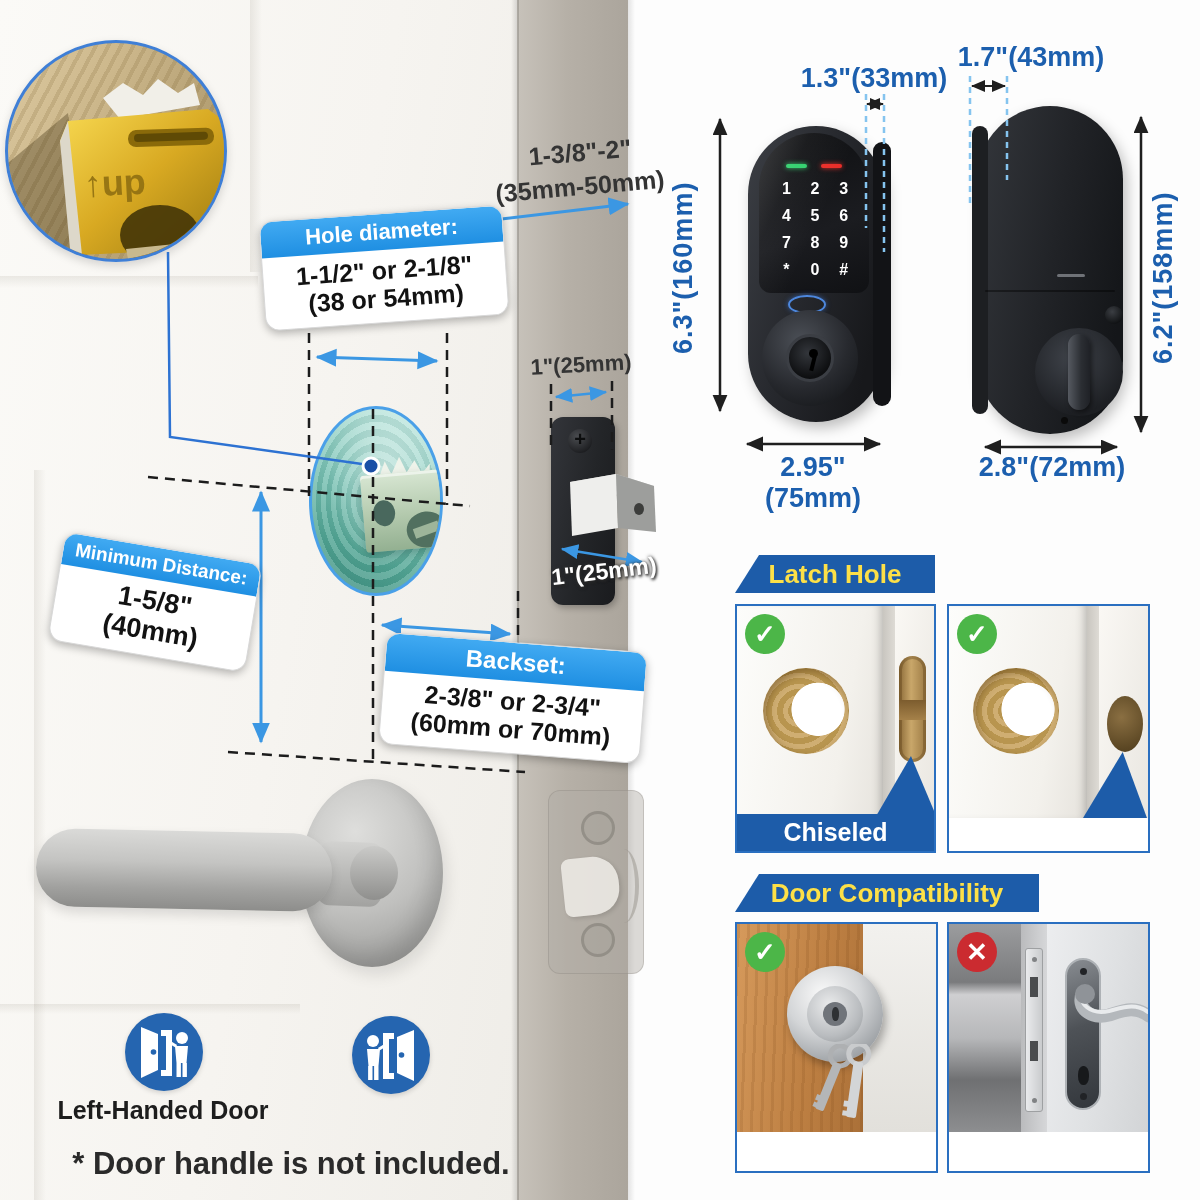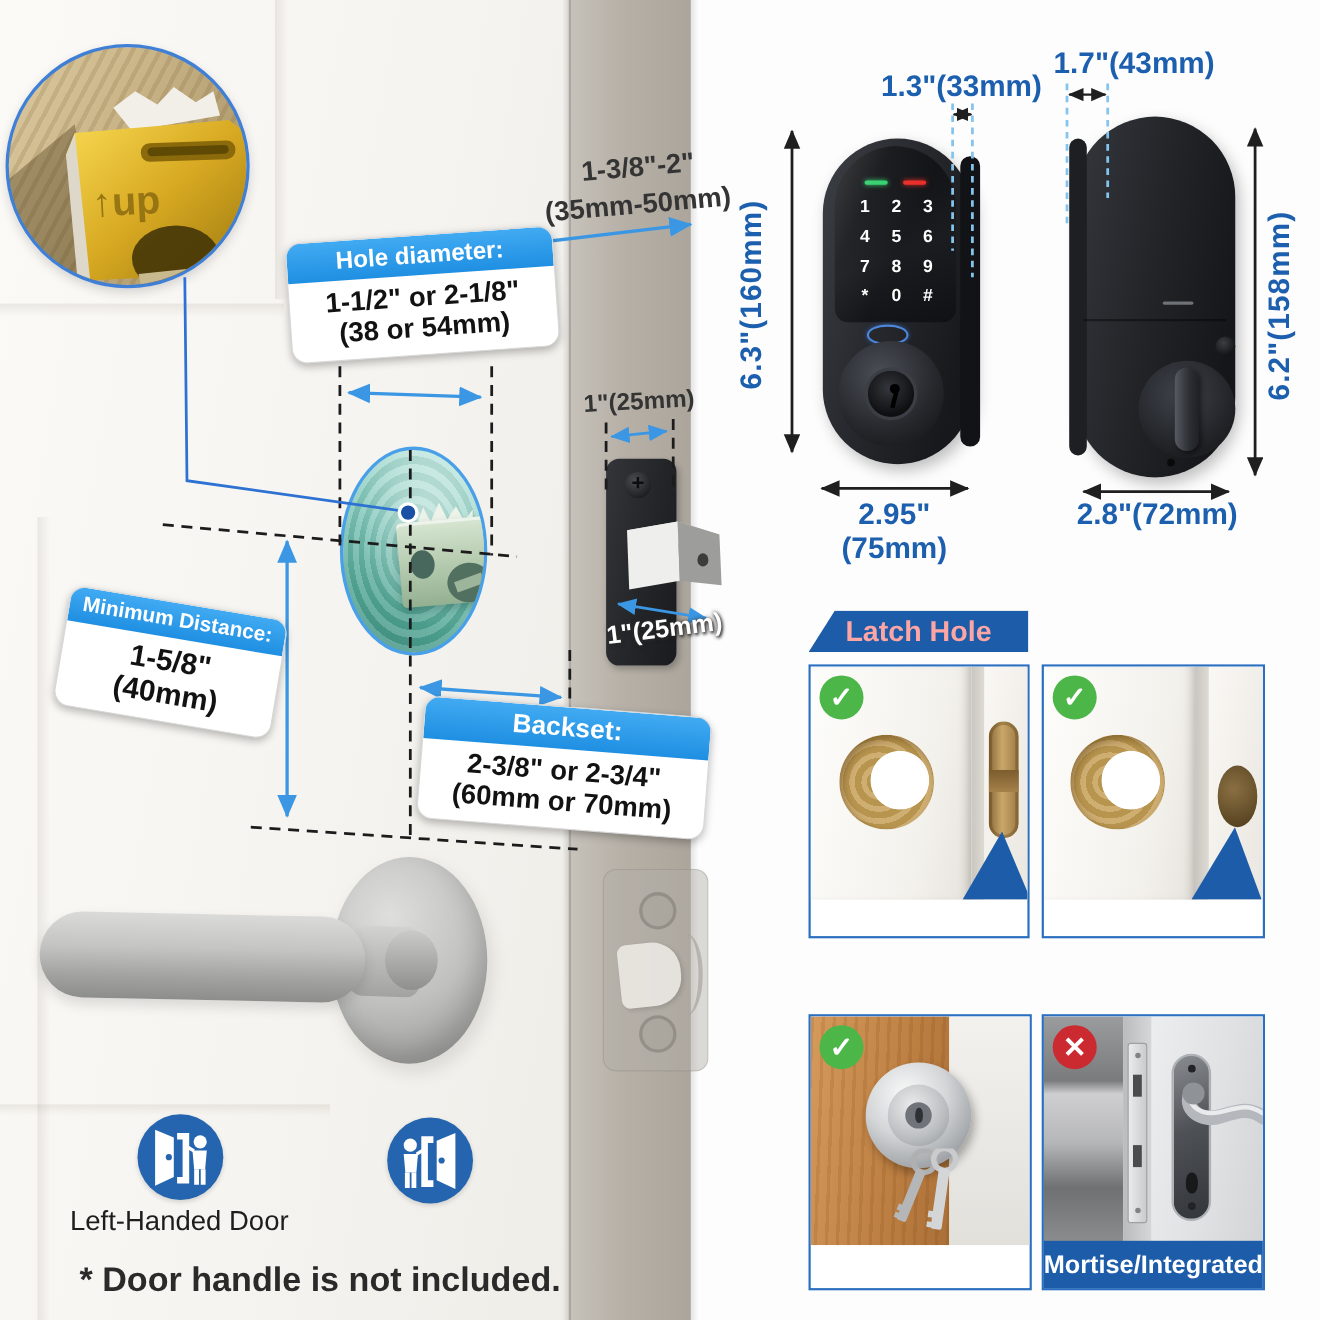--- a/index.html
+++ b/index.html
@@ -134,21 +134,21 @@
   .seam-line{position:absolute;left:8px;right:8px;top:184px;height:2px;background:rgba(0,0,0,.4);border-radius:1px;}
   .thumbturn{position:absolute;left:58px;top:222px;width:88px;height:88px;border-radius:50%;
     background:radial-gradient(circle at 42% 34%,#3f434a,#1d1f23 72%);}
   .tt-bar{position:absolute;left:33px;top:6px;width:22px;height:76px;border-radius:11px;
     background:linear-gradient(90deg,#565a61,#2b2e33 60%,#1f2126);box-shadow:2px 2px 5px rgba(0,0,0,.5);}
   .rear-btn{position:absolute;left:128px;top:200px;width:18px;height:18px;border-radius:50%;
     background:radial-gradient(circle at 40% 32%,#3b3e43,#101214 75%);}
   .rear-hole{position:absolute;left:84px;top:311px;width:7px;height:7px;border-radius:50%;background:#0a0a0a;}
 
   
-  .banner{position:absolute;background:#1d5ca9;color:#fca5a5;font-weight:bold;font-size:26px;
+  .banner{position:absolute;background:#1d5ca9;color:#fde047;font-weight:bold;font-size:26px;
     display:flex;align-items:center;justify-content:center;z-index:2;
     clip-path:polygon(24px 0,100% 0,100% 100%,0 100%);}
   .pcard{position:absolute;border:2px solid #2a6fc0;background:#fff;z-index:2;box-sizing:border-box;}
   .pbar{position:absolute;left:0;right:0;bottom:0;background:#1d5ca9;color:#fff;font-weight:bold;
     display:flex;align-items:center;justify-content:center;z-index:3;}
   .badge{position:absolute;left:8px;top:8px;width:40px;height:40px;border-radius:50%;z-index:4;
     display:flex;align-items:center;justify-content:center;color:#fff;font-size:26px;font-weight:bold;}
   .badge.ok{background:#4cb648;}
   .badge.no{background:#cb2b30;}
   .photo{position:absolute;left:0;top:0;right:0;overflow:hidden;}
@@ -199,21 +199,21 @@
   .d-face{position:absolute;top:0;height:100%;right:0;
     background:linear-gradient(100deg,#ecedef 0%,#dfe1e3 55%,#d2d4d6 100%);}
   .h-plate{position:absolute;border-radius:18px;border:2px solid #aeb2b6;box-sizing:border-box;
     background:linear-gradient(160deg,#888c91 0%,#4e5257 45%,#33373c 100%);}
   .h-screw{position:absolute;left:13px;width:7px;height:7px;border-radius:50%;background:#212326;}
   .h-kh{position:absolute;left:11px;top:106px;width:11px;height:19px;border-radius:45%;background:#17191b;}
 
   
   .hand-icon{position:absolute;width:78px;height:78px;border-radius:50%;background:#2565b0;z-index:2;
     box-shadow:0 2px 5px rgba(0,0,0,.15);}
-  .hand-label{position:absolute;color:#1d1d1d;font-weight:normal;font-size:25px;text-align:center;z-index:2;}
+  .hand-label{position:absolute;color:#1d1d1d;font-weight:bold;font-size:25px;text-align:center;z-index:2;}
   .note{position:absolute;color:#2a2a2a;font-weight:bold;font-size:31px;z-index:2;}
 
   svg{display:block;}
   .overlay{position:absolute;left:0;top:0;z-index:5;pointer-events:none;}
 </style>
 </head>
 <body>
 
 <div class="canvas">
 
@@ -416,34 +416,36 @@
       <div class="lh-panel" style="width:146px;"></div>
       <div class="lh-gap" style="left:146px;"></div>
       <div class="lh-edge" style="left:158px;width:43px;"></div>
       <div class="lh-bore" style="left:26px;top:62px;width:86px;height:86px;"></div>
       <div class="lh-slot" style="left:162px;top:50px;width:27px;height:106px;">
         <span class="groove"></span>
       </div>
       <div class="wedge" style="left:138px;top:150px;width:62px;height:62px;clip-path:polygon(58% 0,0 100%,100% 100%);"></div>
     </div>
     <span class="badge ok">✓</span>
+    <div class="pbar" style="height:37px;font-size:25px;">Chiseled</div>
   </div>
 
   <div class="pcard" style="left:947px;top:604px;width:203px;height:249px;">
     <div class="photo" style="height:212px;">
       <div class="lh-panel" style="width:138px;"></div>
       <div class="lh-gap" style="left:138px;"></div>
       <div class="lh-edge" style="left:150px;width:53px;"></div>
       <div class="lh-bore" style="left:24px;top:62px;width:86px;height:86px;"></div>
       <div class="lh-oval" style="left:158px;top:90px;width:36px;height:56px;"></div>
       <div class="wedge" style="left:134px;top:146px;width:64px;height:66px;clip-path:polygon(62% 0,0 100%,100% 100%);"></div>
     </div>
     <span class="badge ok">✓</span>
   </div>
 
+  <div class="banner" style="left:735px;top:874px;width:304px;height:38px;">Door Compatibility</div>
 
   <div class="pcard" style="left:735px;top:922px;width:203px;height:251px;">
     <div class="photo" style="height:208px;">
       <div class="wood" style="width:126px;"></div>
       <div class="blurbg" style="left:126px;"></div>
       <div class="cyl-big" style="left:50px;top:42px;width:96px;height:96px;">
         <div class="cyl-mid"></div>
         <div class="cyl-core">
           <span class="cyl-kh"></span>
         </div>
@@ -482,21 +484,20 @@
         <span class="h-kh"></span>
         <span class="h-screw" style="bottom:8px;"></span>
       </div>
       <svg class="abs" style="left:122px;top:56px;" width="82" height="62" viewBox="0 0 82 62">
         <path d="M12 12 C 4 28, 20 40, 38 35 C 54 30, 64 26, 78 36" stroke="#b4b8bc" stroke-width="13" fill="none" stroke-linecap="round"></path>
         <path d="M12 10 C 6 24, 20 35, 38 31 C 54 27, 64 23, 77 32" stroke="#e9ebed" stroke-width="4" fill="none" stroke-linecap="round"></path>
         <circle cx="14" cy="14" r="10" fill="#8f9398"></circle>
       </svg>
     </div>
     <span class="badge no">✕</span>
-    <div class="pbar" style="height:43px;font-size:23px;">Mortise/Integrated</div>
   </div>
 
   <div class="hand-icon" style="left:125px;top:1013px;">
     <svg width="78" height="78" viewBox="0 0 78 78">
       <g fill="#ffffff">
         <path d="M16,14 L33,21 L33,57 L16,65 Z"></path>
         <circle cx="28.5" cy="39" r="2.8" fill="#2565b0"></circle>
         <path d="M36,17 h11 v46 h-11 v-6 h5 V23 h-5 Z"></path>
         <circle cx="57" cy="25" r="6"></circle>
         <path d="M50,33 h13 l-1.5,17 h-10 Z"></path>

